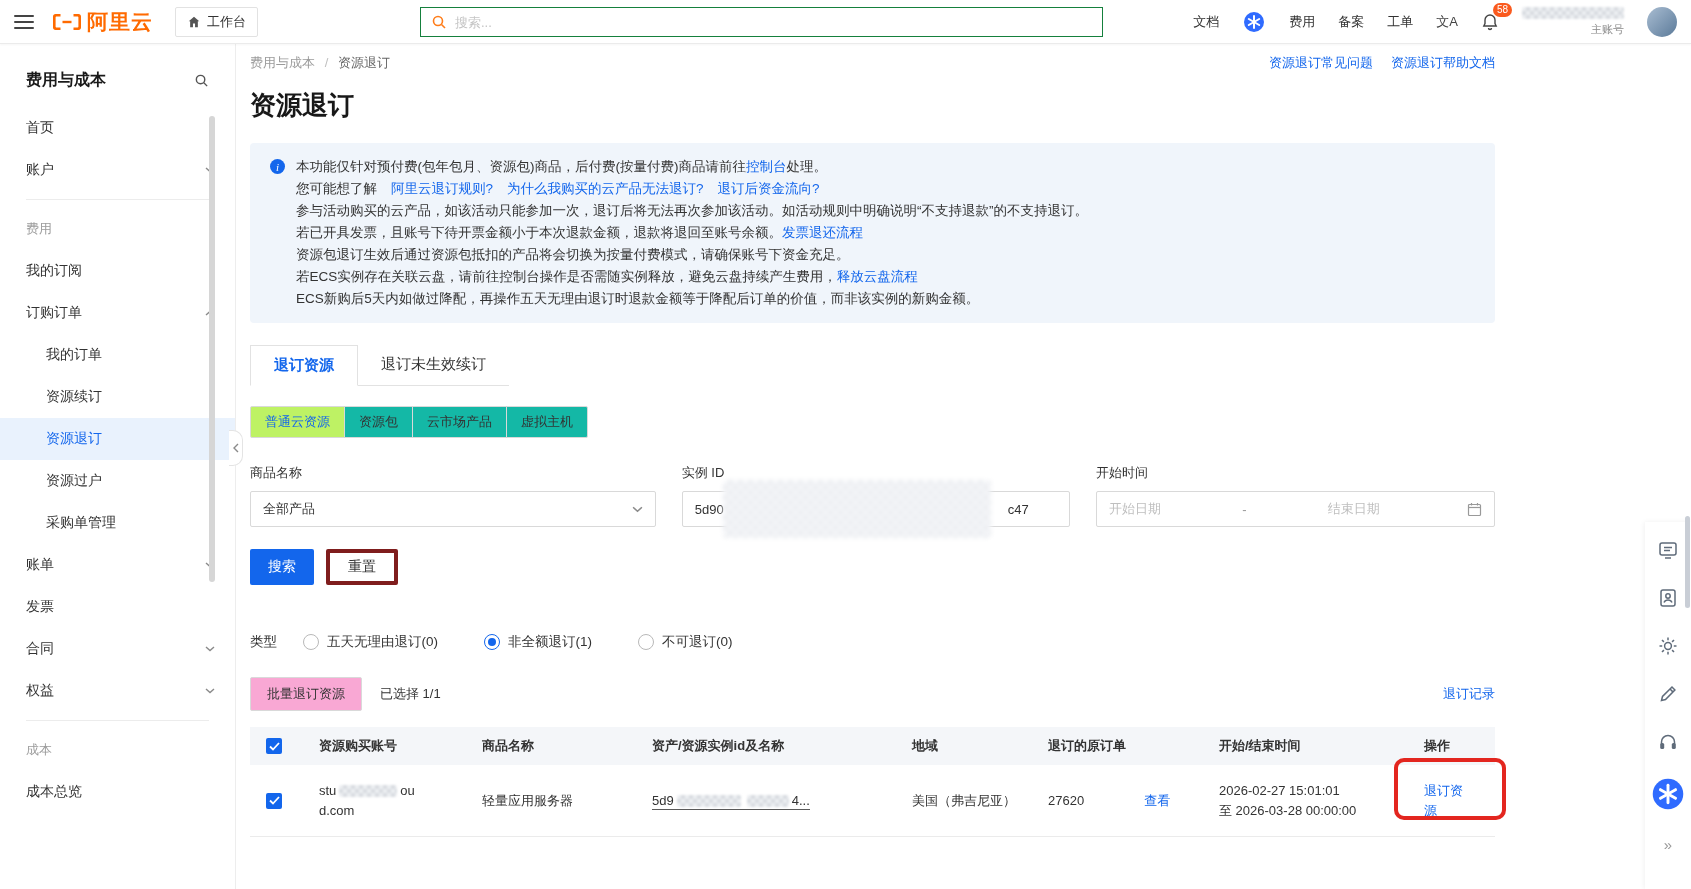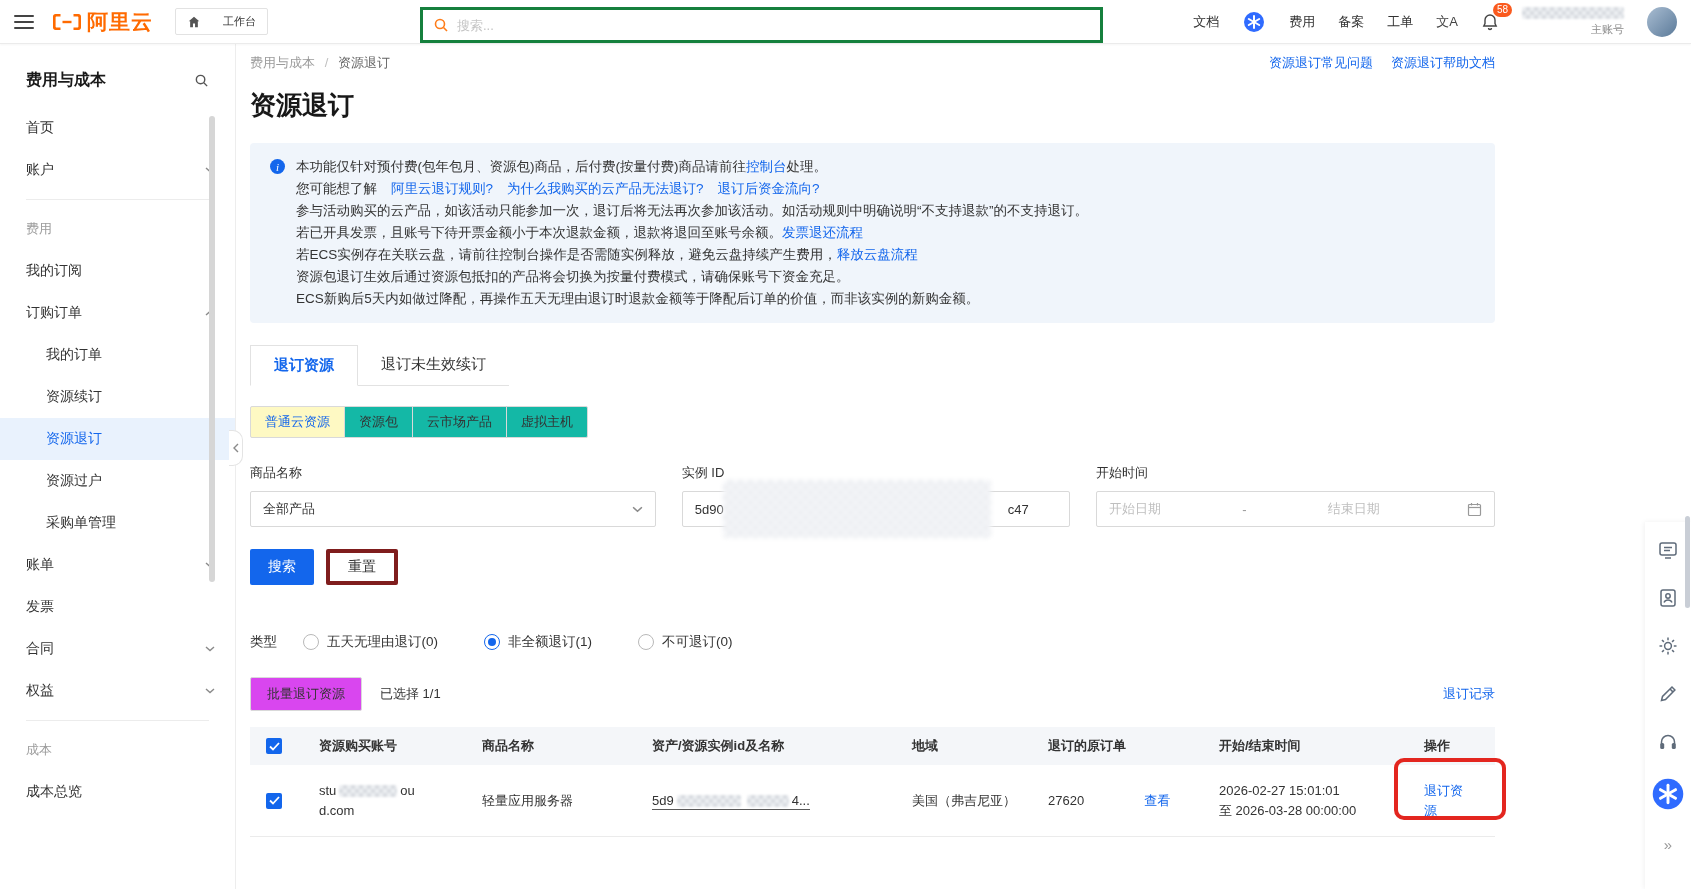--- a/index.html
+++ b/index.html
@@ -15,23 +15,23 @@
 
   
   .topbar{position:absolute;top:0;left:0;width:100%;height:44px;background:#fff;
           border-bottom:1px solid #ebebeb;box-shadow:0 1px 2px rgba(0,0,0,.04);
           display:flex;align-items:center;padding:0 14px;z-index:30}
   .hamburger{width:20px;display:flex;flex-direction:column;gap:4px;cursor:pointer}
   .hamburger span{height:2px;background:#444;border-radius:1px}
   .logo{display:flex;align-items:center;margin-left:18px;font-size:21px;font-weight:700;
         color:#ff6a00;letter-spacing:1px;cursor:pointer}
   .logo svg{margin-right:5px}
-  .workbench{display:flex;align-items:center;gap:22px;border:1px solid #e2e2e2;border-radius:2px;
-             padding:5px 11px;font-size:11px;color:#333;margin-left:22px;cursor:pointer}
-  .search{position:absolute;left:420px;top:7px;width:683px;height:36px;border:3px solid #15803d;
+  .workbench{display:flex;align-items:center;gap:6px;border:1px solid #e2e2e2;border-radius:2px;
+             padding:5px 11px;font-size:13px;color:#333;margin-left:22px;cursor:pointer}
+  .search{position:absolute;left:420px;top:7px;width:683px;height:30px;border:1px solid #15803d;
           display:flex;align-items:center;padding:0 10px;gap:8px;background:#fff}
   .search input{border:none;outline:none;flex:1;font-size:13px;color:#333;background:transparent;
                 font-family:inherit}
   .search input::placeholder{color:#c4c4c4}
   .top-right{margin-left:auto;display:flex;align-items:center;gap:23px;font-size:13px;color:#333}
   .toplink{cursor:pointer;white-space:nowrap}
   .lang-icon{cursor:pointer;color:#444;font-size:13px;white-space:nowrap}
   .bell{position:relative;cursor:pointer;display:flex}
   .badge{position:absolute;top:-10px;right:-13px;background:#fa5a1e;color:#fff;border-radius:9px;
          font-size:10px;line-height:1;padding:2px 4px;font-style:normal}
@@ -83,21 +83,21 @@
   .tabs{margin-top:22px;display:inline-flex;border-bottom:1px solid #e2e2e2}
   .tab{padding:10px 23px;font-size:15px;color:#333;cursor:pointer;background:#fff}
   .tab.active{color:#1366ec;font-weight:600;border:1px solid #e2e2e2;border-bottom:1px solid #fff;
               margin-bottom:-1px}
 
   .chips{margin-top:20px;display:flex}
   .chip{height:32px;padding:0 14px;display:flex;align-items:center;border:1px solid #d9d9d9;
         background:#14b8a6;font-size:13px;color:#333;margin-left:-1px;cursor:pointer;white-space:nowrap}
   .chip:first-child{margin-left:0;border-radius:2px 0 0 2px}
   .chip:last-child{border-radius:0 2px 2px 0}
-  .chip.active{color:#1366ec;background:#fef9c3;position:relative;z-index:1}
+  .chip.active{color:#1366ec;background:#bef264;position:relative;z-index:1}
 
   .filter-row{margin-top:26px;display:flex;gap:26px}
   .fgroup{display:flex;flex-direction:column}
   .flabel{font-size:13px;color:#333;margin-bottom:9px}
   .fcontrol{height:36px;border:1px solid #d9d9d9;border-radius:2px;display:flex;align-items:center;
             padding:0 12px;font-size:13px;color:#333;background:#fff;position:relative;cursor:pointer}
   .fg-product{width:418px}
   .fg-instance{width:400px}
   .fg-time{width:411px}
   .select{justify-content:space-between}
@@ -118,21 +118,21 @@
   .type-row{margin-top:48px;display:flex;align-items:center;font-size:13.5px}
   .type-label{color:#333;margin-right:26px}
   .radio-opt{display:flex;align-items:center;margin-right:46px;cursor:pointer}
   .radio{width:16px;height:16px;border-radius:50%;border:1px solid #b9b9b9;margin-right:8px;
          background:#fff;position:relative;flex-shrink:0}
   .radio.checked{border-color:#1366ec}
   .radio.checked::after{content:"";position:absolute;left:3px;top:3px;width:8px;height:8px;
                         border-radius:50%;background:#1366ec}
 
   .batch-row{margin-top:26px;display:flex;align-items:center}
-  .btn-batch{height:34px;padding:0 16px;border:1px solid #d9d9d9;border-radius:2px;background:#d946ef;
+  .btn-batch{height:34px;padding:0 16px;border:1px solid #d9d9d9;border-radius:2px;background:#f9a8d4;
              font-size:13px;color:#333;display:flex;align-items:center;cursor:pointer;font-family:inherit}
   .sel-text{margin-left:18px;font-size:13px;color:#333}
   .record-link{margin-left:auto;font-size:13px}
 
   .table{margin-top:16px;width:1245px;font-size:13px}
   .t-head,.t-row{display:grid;grid-template-columns:69px 163px 170px 260px 136px 171px 205px 1fr;
                  align-items:center}
   .t-head{height:38px;background:#f4f6f9;font-weight:600;color:#333}
   .t-row{height:72px;border-bottom:1px solid #ebebeb}
   .cb-cell{padding-left:16px}
@@ -326,24 +326,24 @@
       <div class="info-line">
         <span>本功能仅针对预付费(包年包月、资源包)商品，后付费(按量付费)商品请前往</span><a>控制台</a><span>处理。</span>
       </div>
       <div class="info-line qlinks">
         <span>您可能想了解</span><a>阿里云退订规则?</a><a>为什么我购买的云产品无法退订?</a><a>退订后资金流向?</a>
       </div>
       <div class="info-line">参与活动购买的云产品，如该活动只能参加一次，退订后将无法再次参加该活动。如活动规则中明确说明“不支持退款”的不支持退订。</div>
       <div class="info-line">
         <span>若已开具发票，且账号下待开票金额小于本次退款金额，退款将退回至账号余额。</span><a>发票退还流程</a>
       </div>
+      <div class="info-line">资源包退订生效后通过资源包抵扣的产品将会切换为按量付费模式，请确保账号下资金充足。</div>
       <div class="info-line">
         <span>若ECS实例存在关联云盘，请前往控制台操作是否需随实例释放，避免云盘持续产生费用，</span><a>释放云盘流程</a>
       </div>
-      <div class="info-line">资源包退订生效后通过资源包抵扣的产品将会切换为按量付费模式，请确保账号下资金充足。</div>
       <div class="info-line">ECS新购后5天内如做过降配，再操作五天无理由退订时退款金额等于降配后订单的价值，而非该实例的新购金额。</div>
     </div>
 
     <div class="tabs">
       <div class="tab active">退订资源</div>
       <div class="tab">退订未生效续订</div>
     </div>
 
     <div class="chips">
       <div class="chip active">普通云资源</div>

